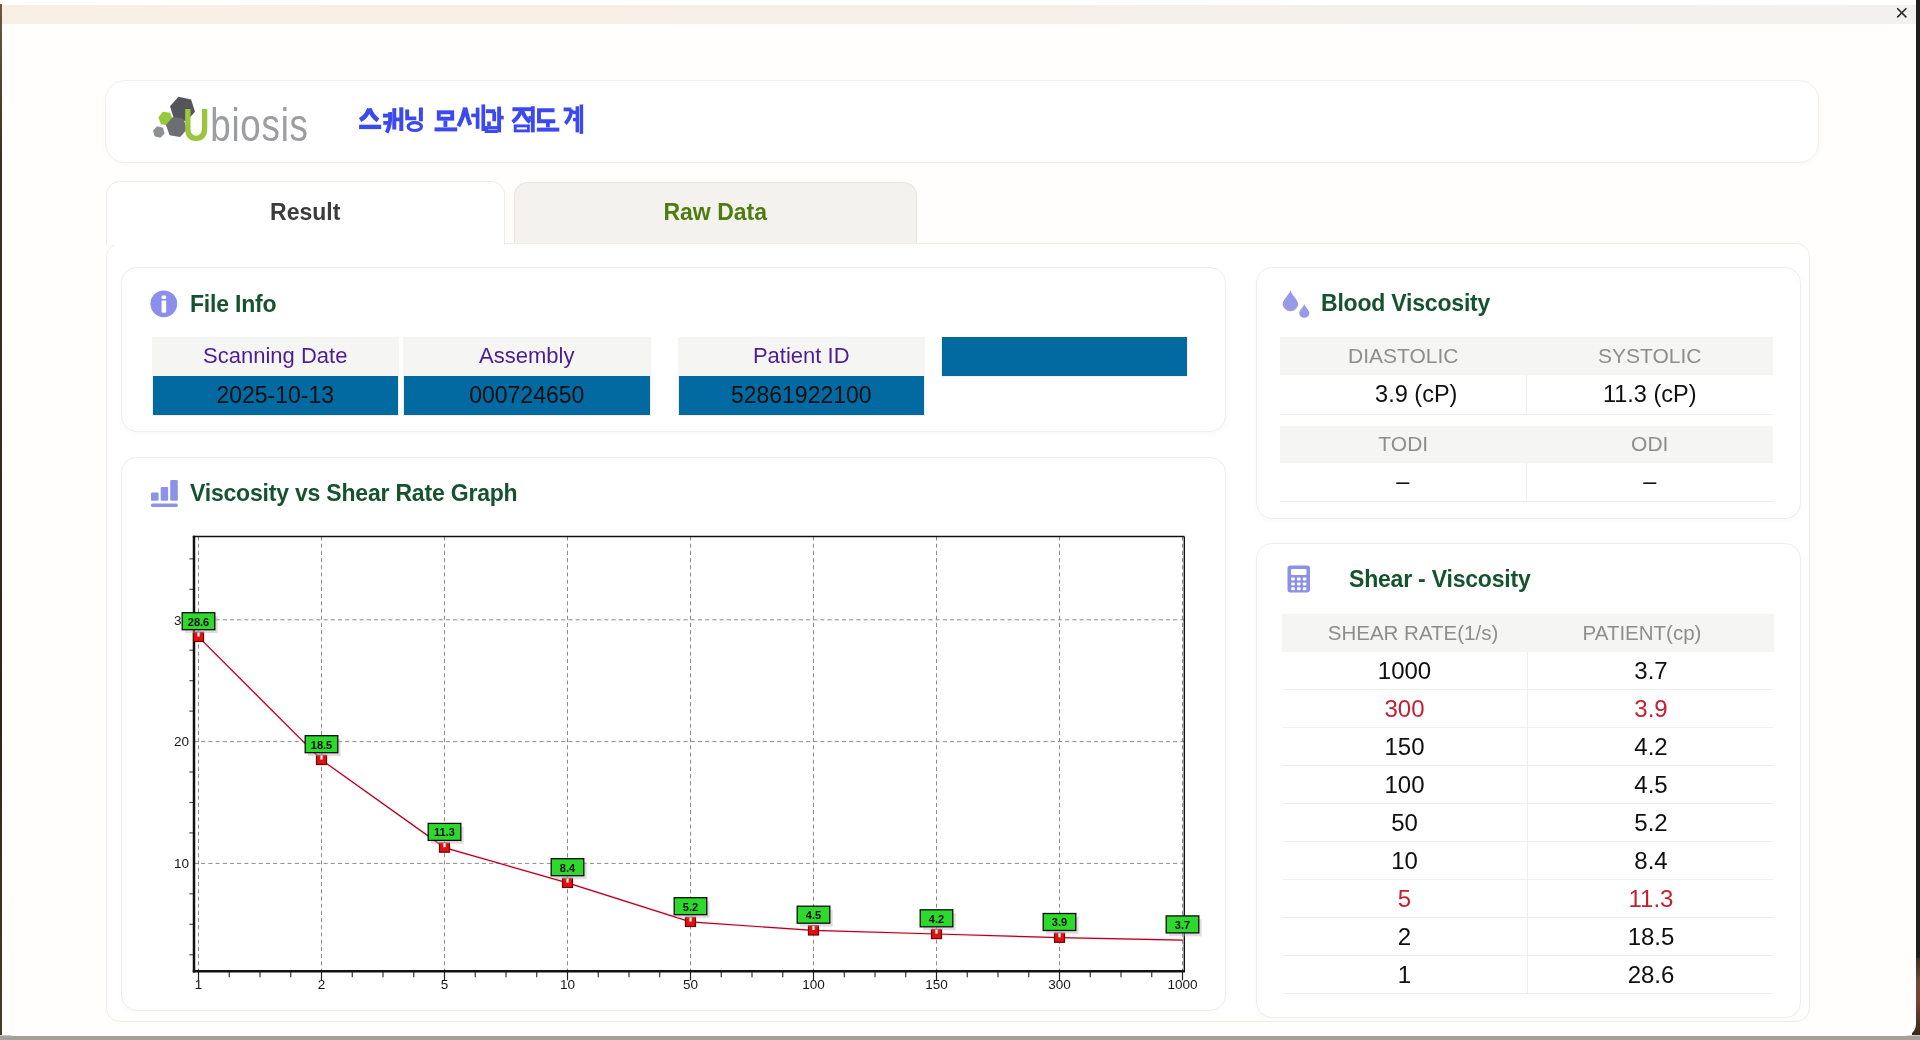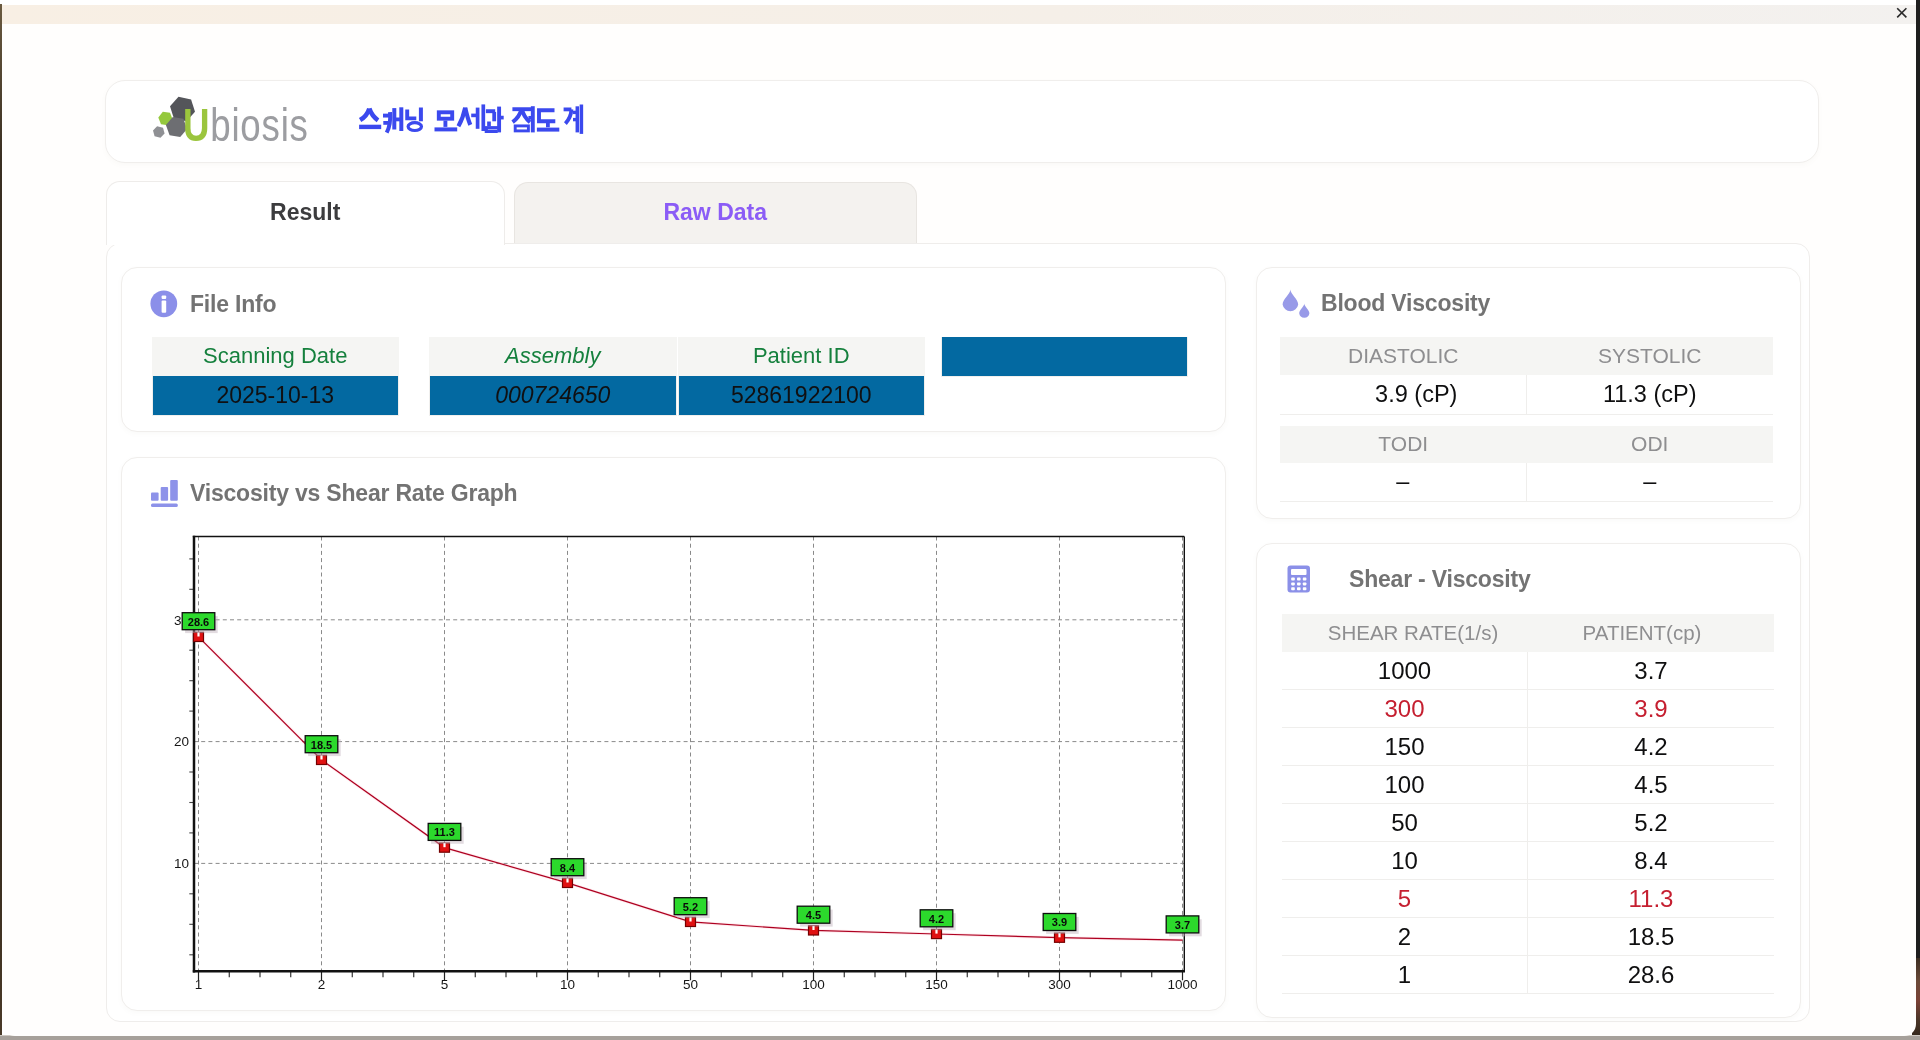--- a/index.html
+++ b/index.html
@@ -1,23 +1,23 @@
 <!DOCTYPE html>
 <html><head>
 <meta charset="utf-8">
 <style>
   * { margin:0; padding:0; box-sizing:border-box; }
   html,body { width:1920px; height:1040px; overflow:hidden; background:#fff;
     font-family:"Liberation Sans", sans-serif; }
   .abs { position:absolute; }
   .card { position:absolute; background:#fff; border:1.5px solid #f0eeec; border-radius:16px;
     box-shadow:0 2px 5px rgba(140,120,100,0.04); }
-  .ctitle { position:absolute; font-weight:bold; font-size:23px; letter-spacing:-0.2px; color:#737373; white-space:nowrap; }
+  .ctitle { position:absolute; font-weight:bold; font-size:23px; letter-spacing:-0.2px; color:#14532d; white-space:nowrap; }
   .hgroup { position:absolute; width:247.5px; }
-  .hgroup .hd { height:39.5px; background:#f5f5f3; color:#15803d; font-size:22px;
+  .hgroup .hd { height:39.5px; background:#f5f5f3; color:#4c1d95; font-size:22px;
     display:flex; align-items:center; justify-content:center;text-align:right; }
   .hgroup .vl { height:40px; background:#0369a1; border:1px solid #f0efed; border-top:none;
     color:#101012; font-size:23px; display:flex; align-items:center; justify-content:center; }
   .thead2 { position:absolute; display:flex; background:#f5f5f3; }
   .thead2 div { color:#8e8e90; font-size:21px; display:flex; align-items:center; justify-content:center; }
   .tval2 { position:absolute; display:flex; }
   .tval2 div { color:#0f0f10; font-size:23.5px; display:flex; align-items:center; justify-content:center;
     border-bottom:1px solid #efeeec; }
 </style>
 </head>
@@ -91,37 +91,37 @@
 
   <path d="M563.6,109.4 L571.4,109.4" stroke-width="3.8"></path>
   <path d="M571.4,109.4 C571.2,114.5 568.9,119.8 565.4,123.6" stroke-width="3.8"></path>
   <path d="M573.0,112.4 L577.3,112.4" stroke-width="3.4"></path>
   <path d="M573.0,119.6 L577.3,119.6" stroke-width="3.4"></path>
   <path d="M577.3,106.3 L577.3,132.4" stroke-width="3.5"></path>
   <path d="M581.4,104.5 L581.4,133.9" stroke-width="3.5"></path>
 </svg>
 
 <div class="abs" style="left:513.5px;top:182px;width:403.5px;height:61px;background:#f4f2ef;border:1.5px solid #e8e5e1;border-bottom:none;border-radius:14px 14px 0 0;z-index:1;"></div>
-<div class="abs" style="left:513.5px;top:182px;width:403.5px;height:61px;display:flex;align-items:center;justify-content:center;font-weight:bold;font-size:23px;color:#8b5cf6;z-index:4;">Raw Data</div>
+<div class="abs" style="left:513.5px;top:182px;width:403.5px;height:61px;display:flex;align-items:center;justify-content:center;font-weight:bold;font-size:23px;color:#4d7c0f;z-index:4;">Raw Data</div>
 <div class="abs" style="left:105.5px;top:243px;width:1704px;height:779px;background:#fff;border:1.5px solid #efedeb;border-radius:14px;z-index:2;"></div>
 <div class="abs" style="left:106px;top:181px;width:398.5px;height:64px;background:#fff;border:1.5px solid #eeecea;border-bottom:none;border-radius:14px 14px 0 0;z-index:3;"></div>
 <div class="abs" style="left:106px;top:181px;width:398.5px;height:62px;display:flex;align-items:center;justify-content:center;font-weight:bold;font-size:23px;color:#3c3c3e;z-index:4;">Result</div>
 
 <div class="card" style="left:121px;top:267px;width:1105px;height:165px;z-index:5;"></div>
 <svg class="abs" style="left:150px;top:290px;z-index:6;" width="28" height="28" viewBox="0 0 28 28">
   <circle cx="13.8" cy="13.8" r="13.4" fill="#8b8fe9"></circle>
   <rect x="11.6" y="5.6" width="4.6" height="3.4" rx="1" fill="#fff"></rect>
   <rect x="11.6" y="10.4" width="4.6" height="12.4" rx="1" fill="#fff"></rect>
 </svg>
 <div class="ctitle" style="left:190px;top:291px;z-index:6;">File Info</div>
 <div class="hgroup" style="left:151.5px;top:336.5px;z-index:6;">
   <div class="hd">Scanning Date</div>
     <div class="vl">2025-10-13</div>
 </div>
-<div class="hgroup" style="left:429px;top:336.5px;z-index:6;font-style:italic;">
+<div class="hgroup" style="left:403px;top:336.5px;z-index:6;">
   <div class="hd">Assembly</div>
     <div class="vl">000724650</div>
 </div>
 <div class="hgroup" style="left:677.5px;top:336.5px;z-index:6;">
   <div class="hd">Patient ID</div>
     <div class="vl">52861922100</div>
 </div>
 <div class="hgroup" style="left:940.5px;top:336.5px;z-index:6;">
     <div class="vl"></div>
 </div>

